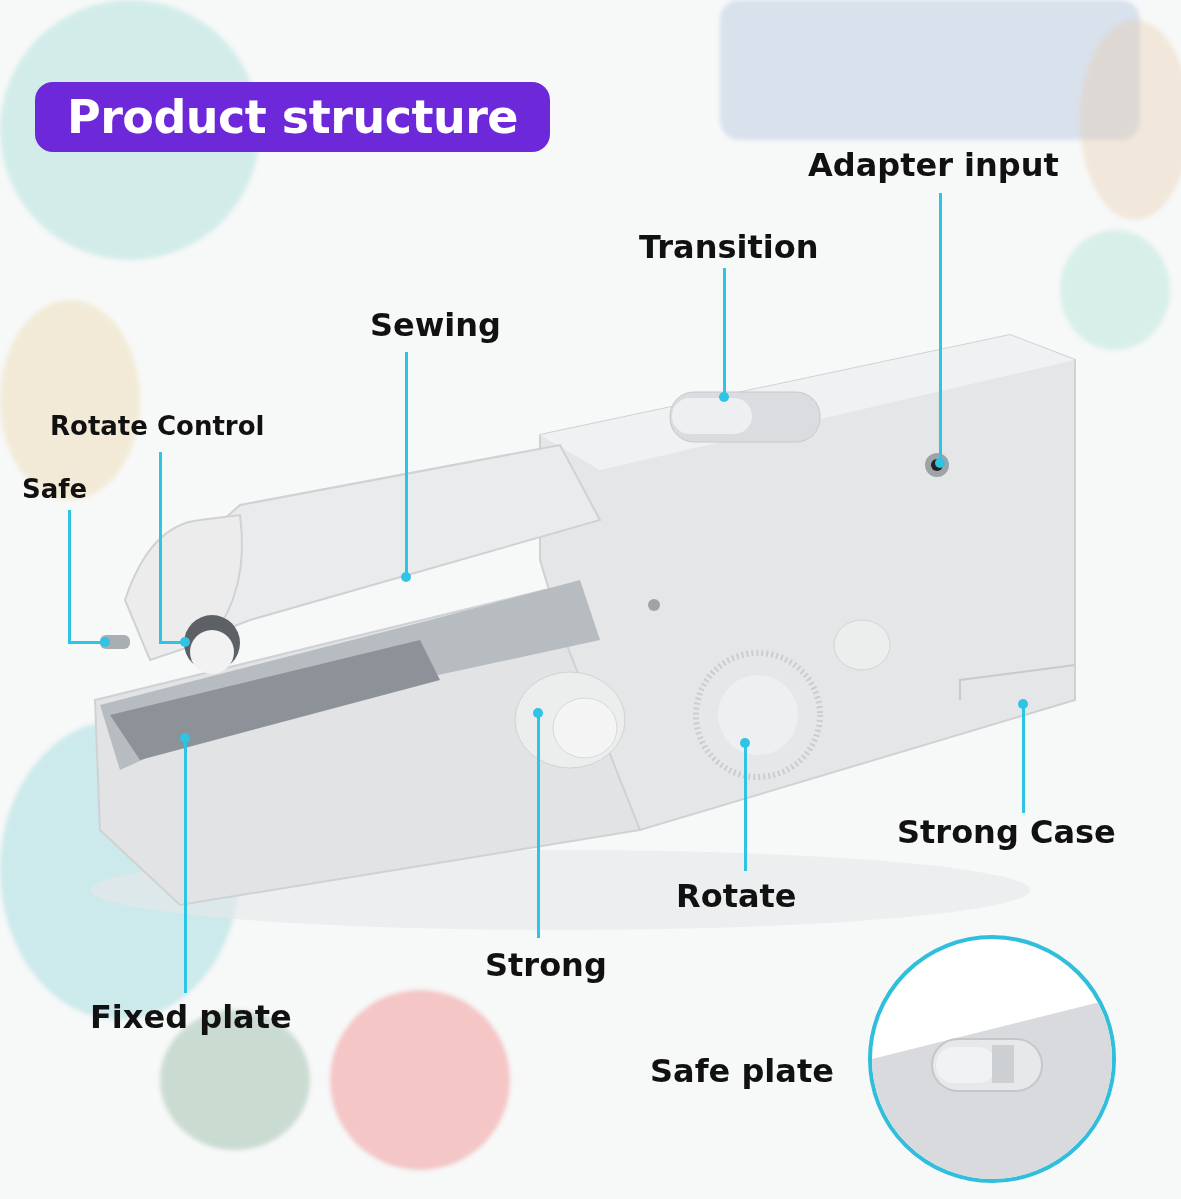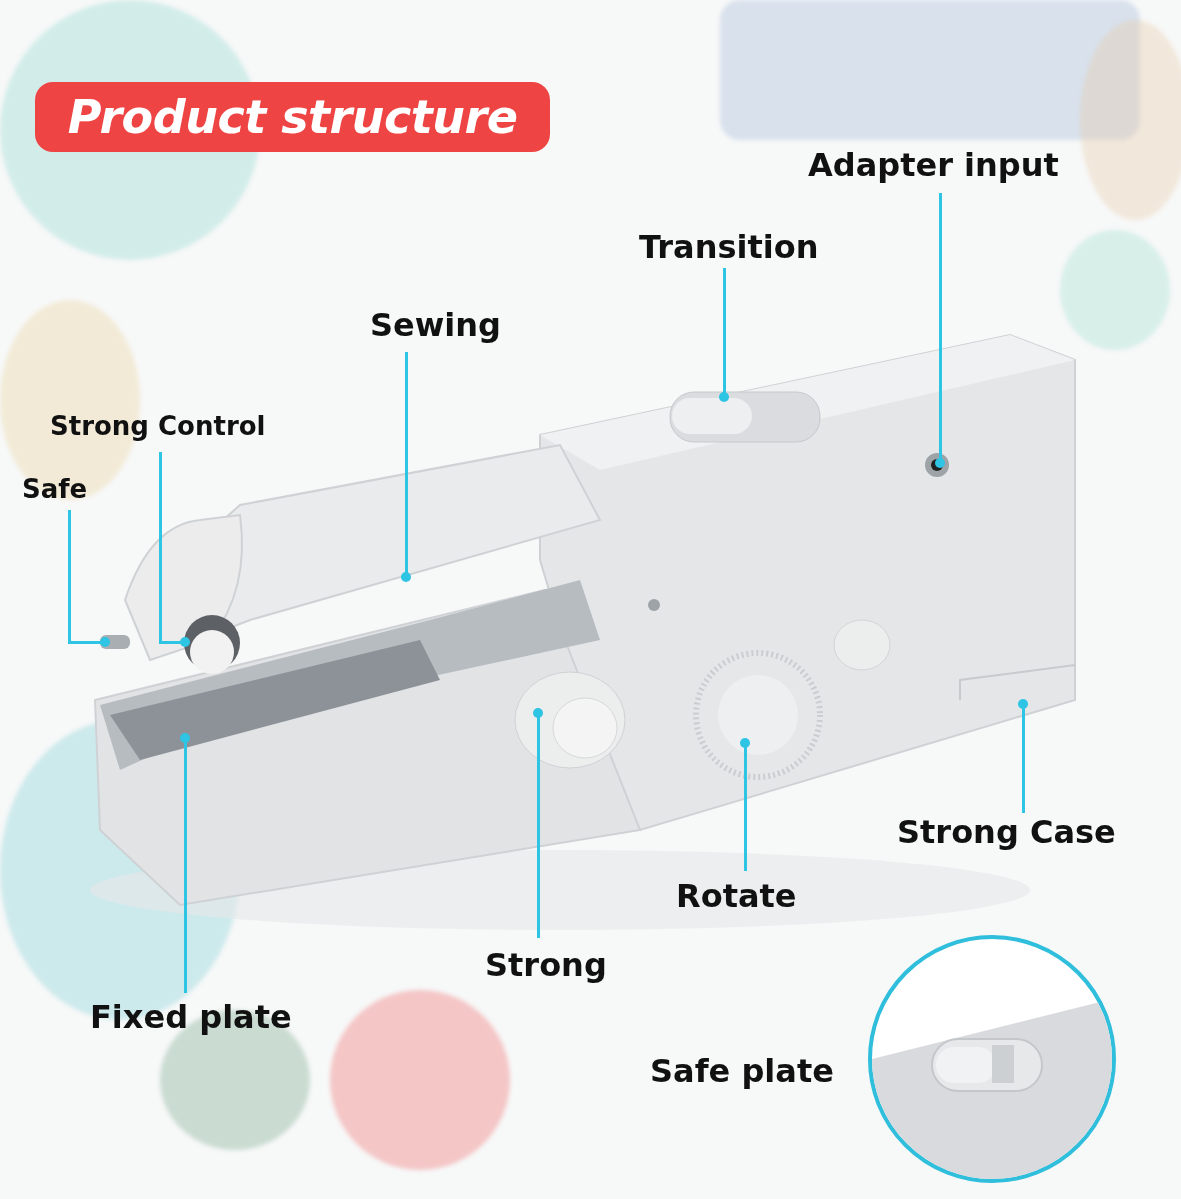--- a/index.html
+++ b/index.html
@@ -1,19 +1,19 @@
 <!DOCTYPE html>
 <html><head>
 <meta charset="utf-8">
 <style>
   html,body{margin:0;padding:0;}
   body{width:1181px;height:1199px;position:relative;overflow:hidden;background:#f7f8f8;font-family:"DejaVu Sans","Liberation Sans",sans-serif;}
   .bg{position:absolute;inset:0;}
   .blob{position:absolute;border-radius:50%;opacity:.35;filter:blur(2px);}
-  .title-pill{position:absolute;left:35px;top:82px;width:515px;height:70px;background:#ef4444;border-radius:18px;display:flex;align-items:center;justify-content:center;font-style:italic;}
+  .title-pill{position:absolute;left:35px;top:82px;width:515px;height:70px;background:#6d28d9;border-radius:18px;display:flex;align-items:center;justify-content:center;}
   .title-pill span{color:#fff;font-weight:bold;font-size:46px;letter-spacing:-0.5px;}
   .label{position:absolute;font-weight:bold;color:#111;white-space:nowrap;}
   .lead{position:absolute;background:#2ec4e4;}
   .dot{position:absolute;width:10px;height:10px;border-radius:50%;background:#2ec4e4;}
   .machine{position:absolute;}
   .inset{position:absolute;left:868px;top:935px;width:240px;height:240px;border-radius:50%;border:4px solid #2fbedb;background:#fff;overflow:hidden;}
 </style>
 </head>
 <body>
 
@@ -77,21 +77,21 @@
 <div class="dot" style="left:935px;top:458px;"></div>
 
 <div class="label" style="left:639px;top:228px;font-size:32px;">Transition</div>
 <div class="lead" style="left:723px;top:268px;width:3px;height:130px;"></div>
 <div class="dot" style="left:719px;top:392px;"></div>
 
 <div class="label" style="left:338px;top:306px;font-size:32px;margin-left:32px;">Sewing</div>
 <div class="lead" style="left:405px;top:352px;width:3px;height:225px;"></div>
 <div class="dot" style="left:401px;top:572px;"></div>
 
-<div class="label" style="left:50px;top:411px;font-size:26px;">Strong Control</div>
+<div class="label" style="left:50px;top:411px;font-size:26px;">Rotate Control</div>
 <div class="lead" style="left:159px;top:452px;width:3px;height:192px;"></div>
 <div class="lead" style="left:159px;top:641px;width:25px;height:3px;"></div>
 <div class="dot" style="left:180px;top:637px;"></div>
 
 <div class="label" style="left:22px;top:474px;font-size:26px;">Safe</div>
 <div class="lead" style="left:68px;top:510px;width:3px;height:134px;"></div>
 <div class="lead" style="left:68px;top:641px;width:36px;height:3px;"></div>
 <div class="dot" style="left:100px;top:637px;"></div>
 
 <div class="label" style="left:897px;top:813px;font-size:32px;">Strong Case</div>

